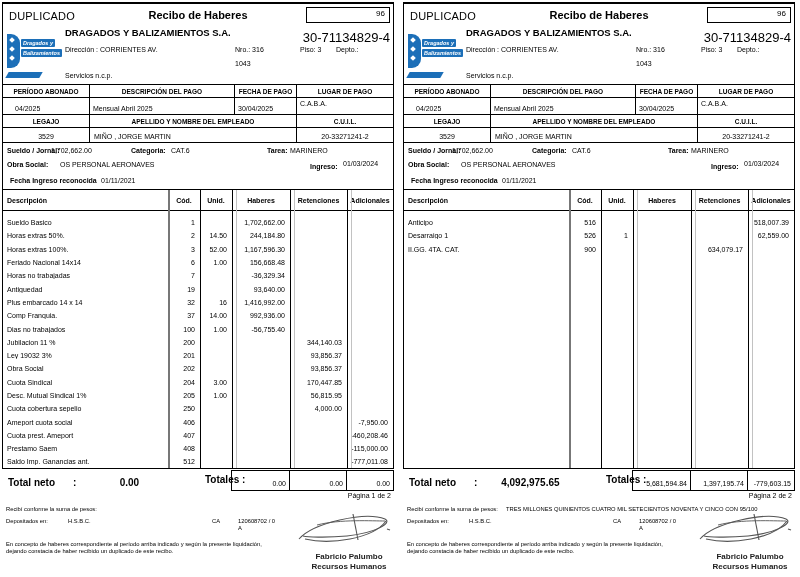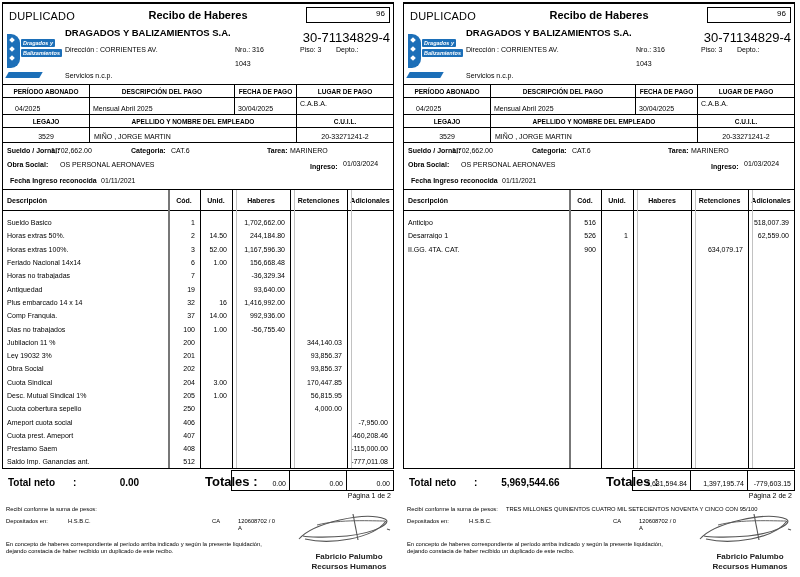--- a/index.html
+++ b/index.html
@@ -64,21 +64,21 @@
   .vl{position:absolute;top:0;bottom:0;width:1px;background:#000;}
   .vl1{left:165px;width:2px;background:#777;}
   .vl2{left:197px;} .vl3{left:229px;} .vl4{left:287px;} .vl5{left:344px;}
   .vlg{position:absolute;top:0;bottom:0;width:1px;background:#c2c2c2;}
   .vg1{left:233px;} .vg2{left:291px;} .vg3{left:348px;}
 
   
   .total-line{position:absolute;left:8px;top:477px;font-size:10px;font-weight:bold;white-space:nowrap;}
   .total-line .colon{margin-left:18px;}
   .total-line .tval{display:inline-block;margin-left:22px;min-width:62px;text-align:center;}
-  .totales-lbl{position:absolute;left:205px;top:474px;font-size:13px;font-weight:bold;}
+  .totales-lbl{position:absolute;left:205px;top:474px;font-size:10px;font-weight:bold;}
   .tbox{position:absolute;top:470px;height:21px;border:1px solid #000;box-sizing:border-box;font-size:7px;display:flex;align-items:flex-end;justify-content:flex-end;padding:0 3px 3px 0;}
   .tb1{left:231px;width:59px;} .tb2{left:289px;width:58px;} .tb3{left:346px;width:48px;}
   .pagina{position:absolute;right:6px;top:492px;font-size:7px;}
 
   
   .ft{position:absolute;font-size:5.8px;white-space:nowrap;}
   .f-recibi{left:6px;top:506px;}
   .f-words{left:105px;top:506px;}
   .f-dep{left:6px;top:518px;}
   .f-bank{left:68px;top:518px;}
@@ -487,21 +487,21 @@
       <div class="vl vl3"></div>
       <div class="vl vl4"></div>
       <div class="vl vl5"></div>
       <div class="vlg vg1"></div>
       <div class="vlg vg2"></div>
       <div class="vlg vg3"></div>
     </div>
   </div>
 
   <div class="total-line">
-    <span>Total neto</span><span class="colon">:</span><span class="tval">5,969,544.66</span>
+    <span>Total neto</span><span class="colon">:</span><span class="tval">4,092,975.65</span>
   </div>
   <div class="totales-lbl">Totales :</div>
   <div class="tbox tb1">5,681,594.84</div>
   <div class="tbox tb2">1,397,195.74</div>
   <div class="tbox tb3">-779,603.15</div>
   <div class="pagina">Página 2 de 2</div>
 
   <div class="ft f-recibi">Recibí conforme la suma de pesos:</div>
   <div class="ft f-words">TRES MILLONES QUINIENTOS CUATRO MIL SETECIENTOS NOVENTA Y CINCO CON 95/100</div>
   <div class="ft f-dep">Depositados en:</div>

